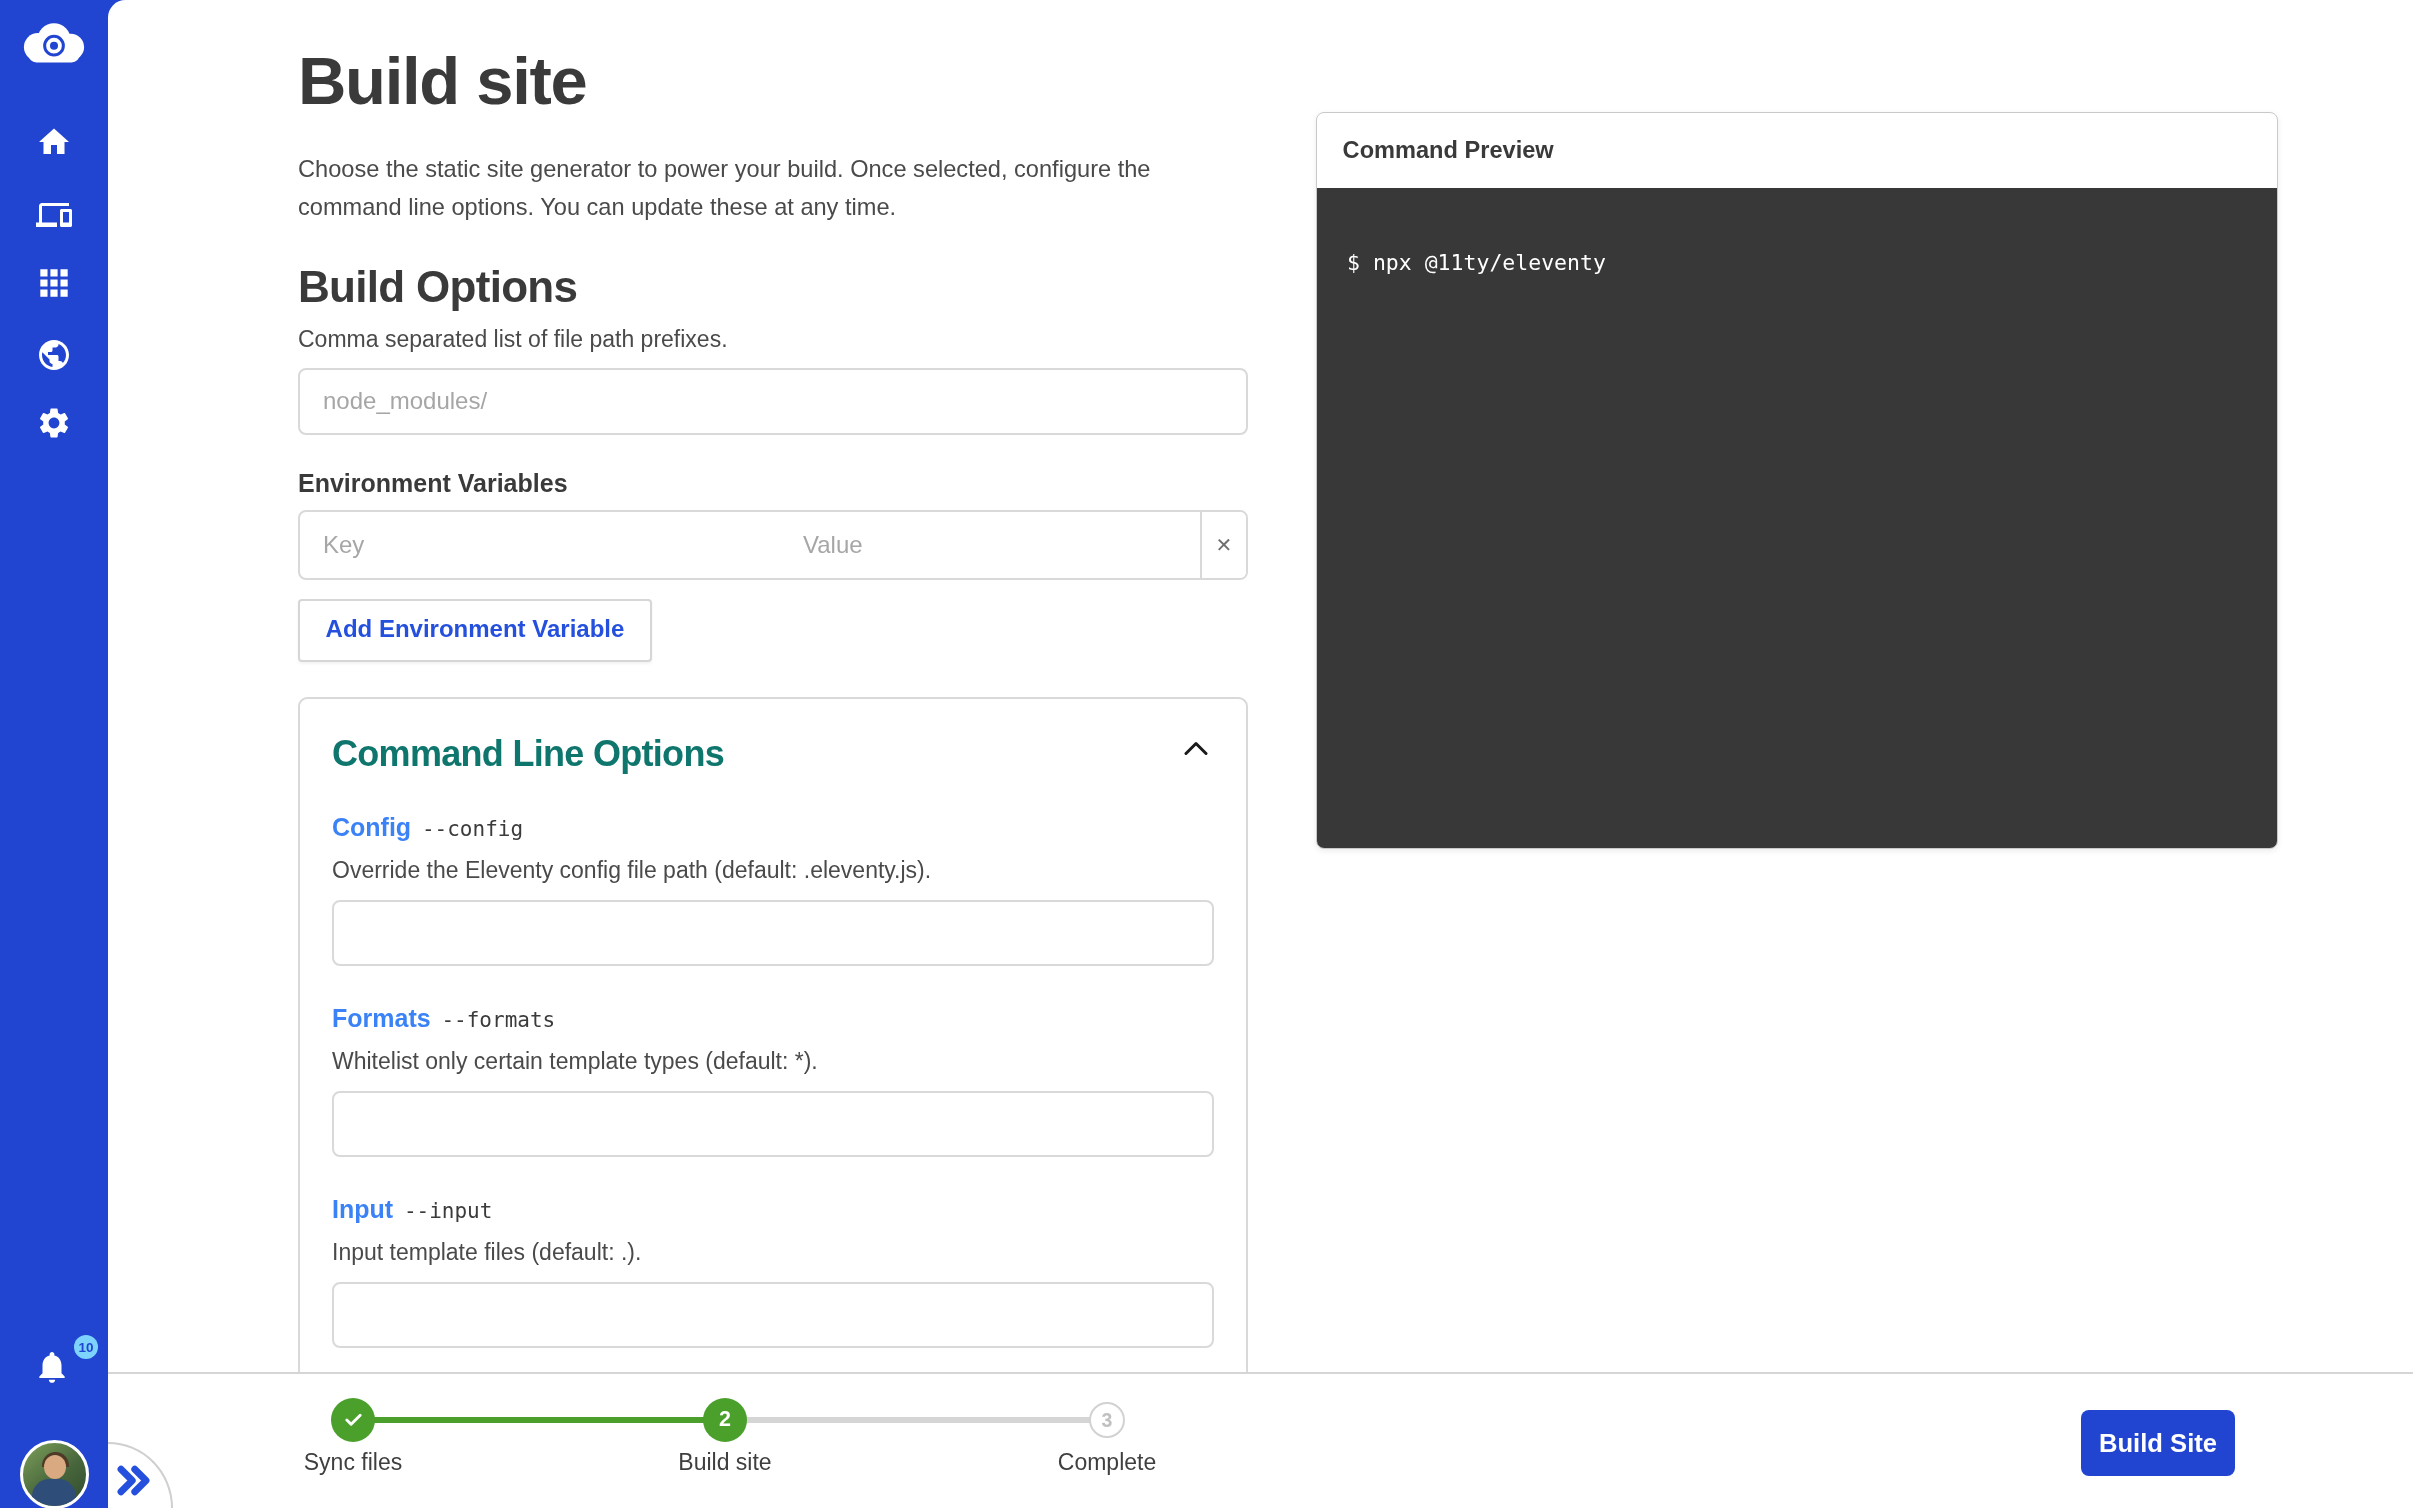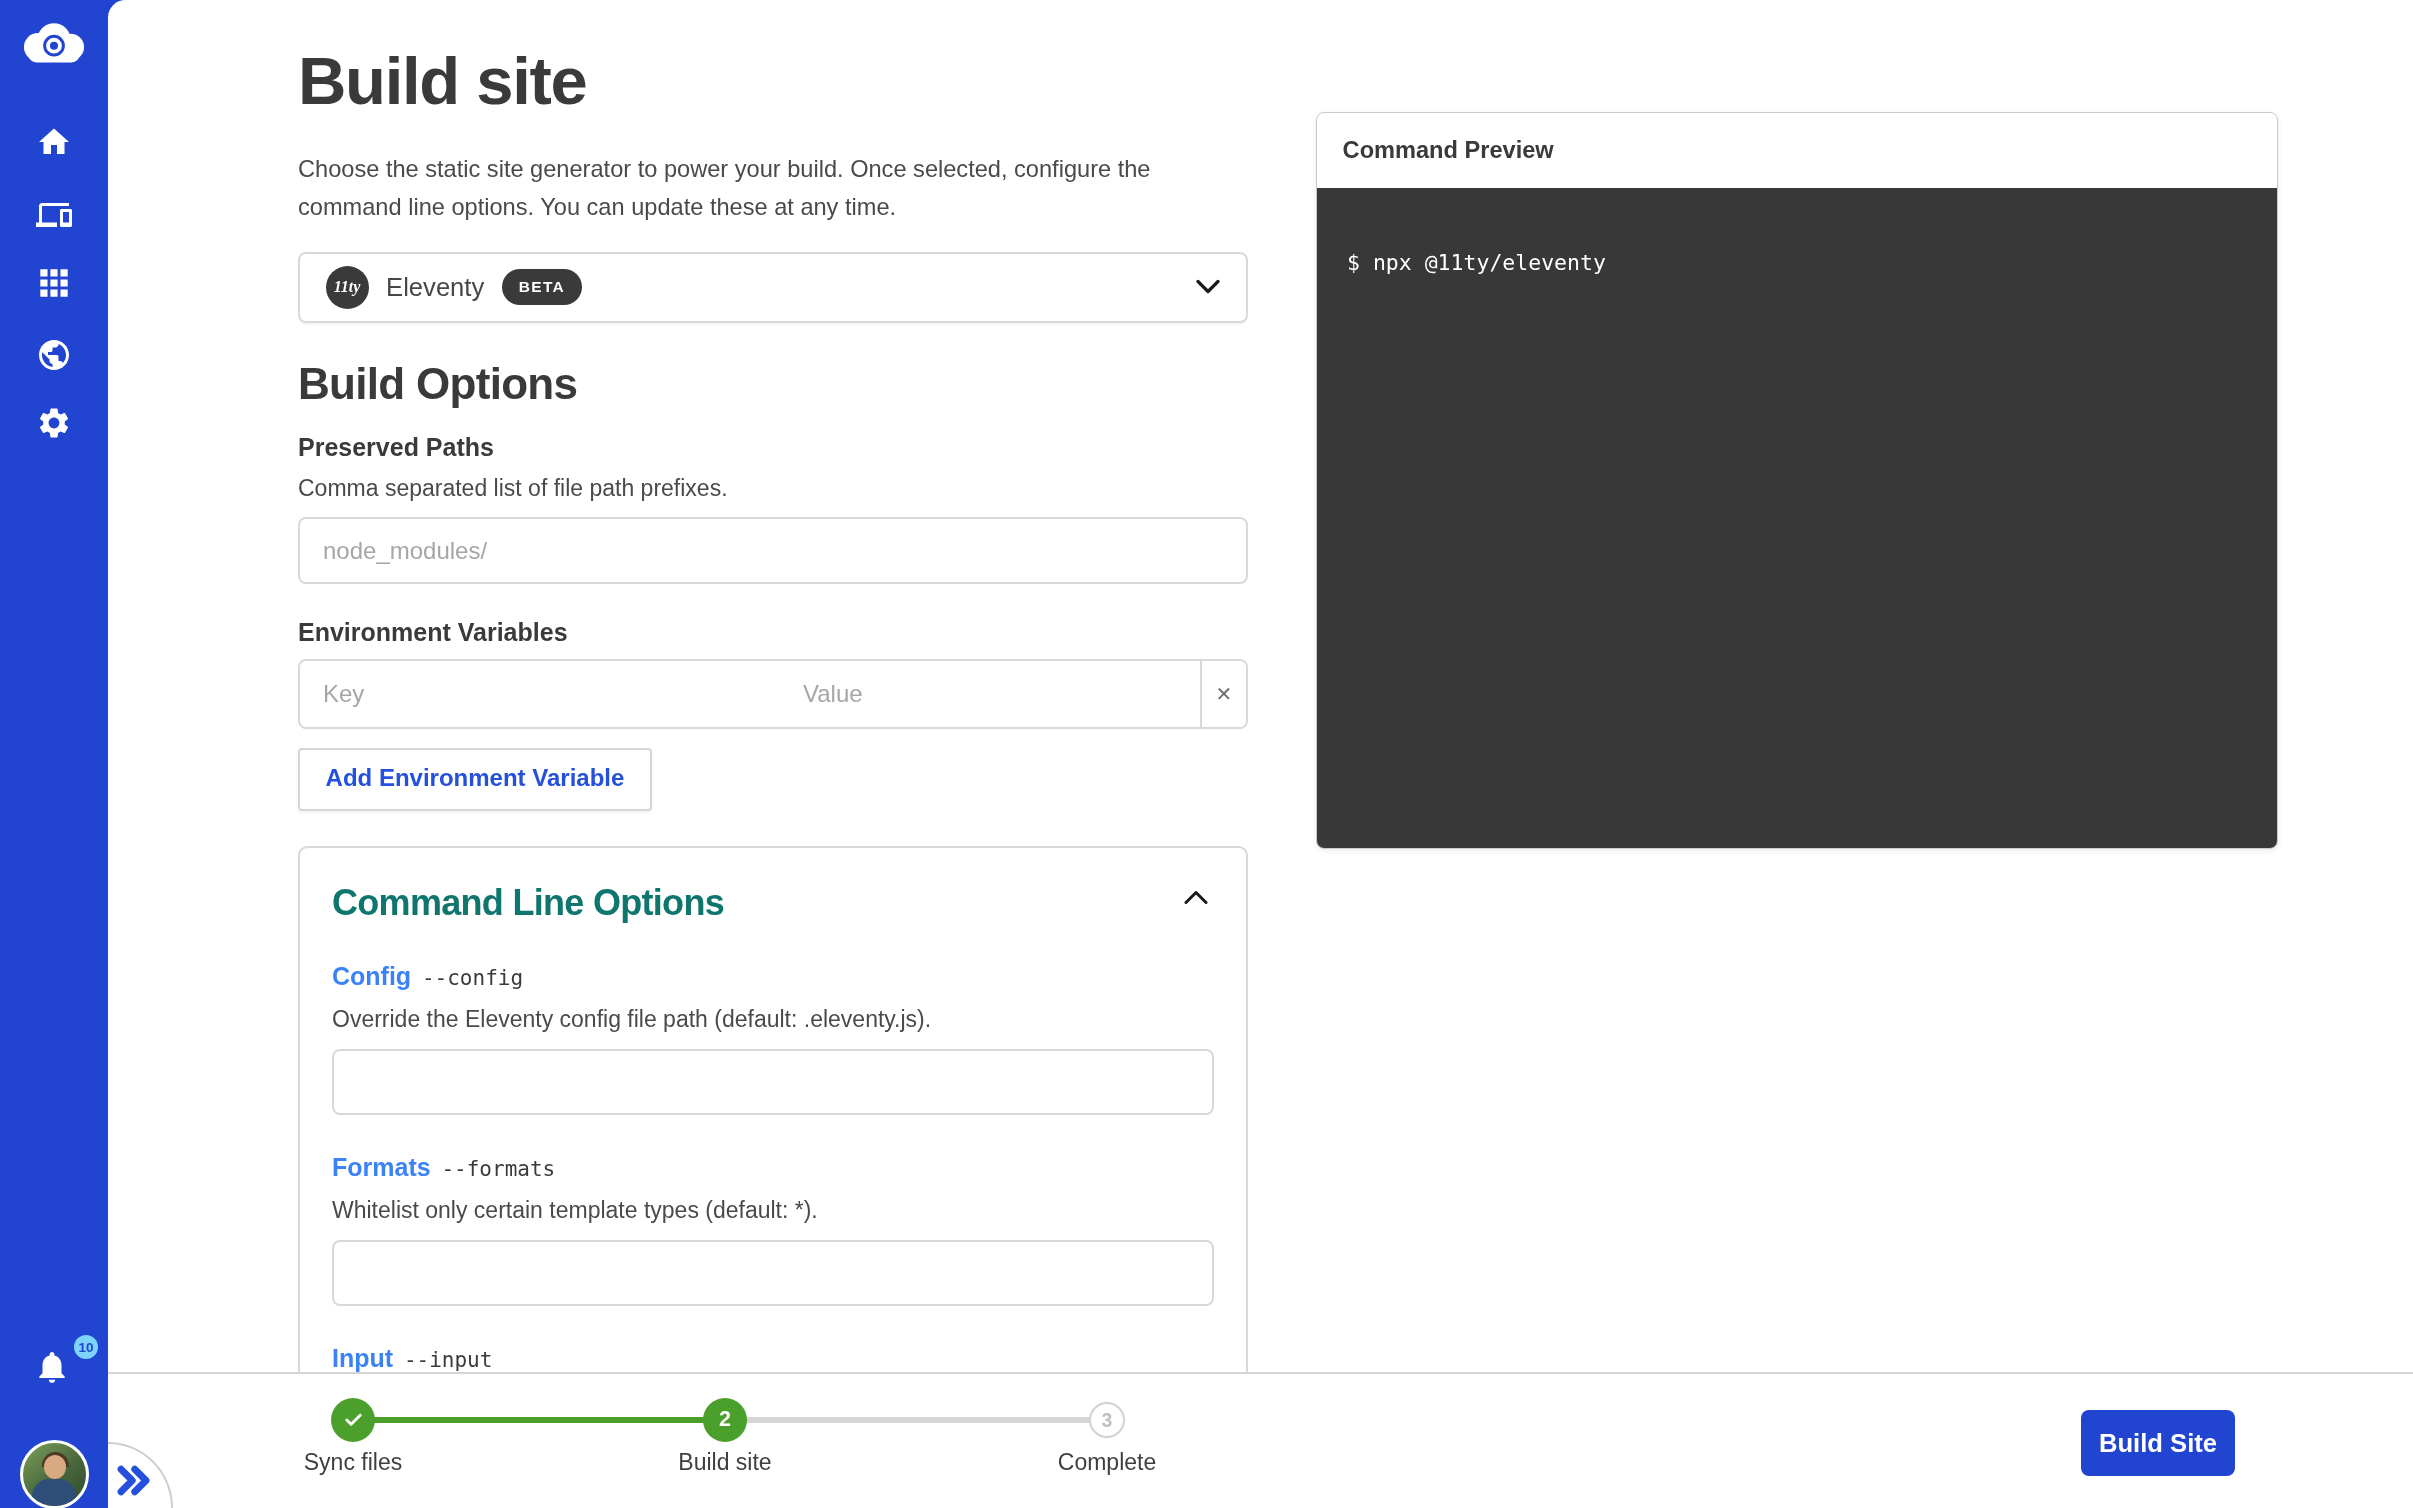--- a/index.html
+++ b/index.html
@@ -160,34 +160,23 @@
       <div class="body"></div>
     </div>
   </div>
 
   <div class="main">
 
     <div class="content">
       <h1>Build site</h1>
       <p class="page-desc">Choose the static site generator to power your build. Once selected, configure the command line options. You can update these at any time.</p>
 
-      <div class="ssg-select">
-        <span class="ssg-logo">11ty</span>
-        <span class="ssg-name">Eleventy</span>
-        <span class="beta">BETA</span>
-        <span class="chev">
-          <svg width="24" height="15" viewBox="0 0 24 14">
-              <path fill="none" stroke="#1a1a1a" stroke-width="3.2" stroke-linecap="round" stroke-linejoin="round" d="M2 2l10 10L22 2"></path>
-            </svg>
-        </span>
-      </div>
 
       <h2>Build Options</h2>
 
-      <div class="field-label">Preserved Paths</div>
       <div class="field-desc">Comma separated list of file path prefixes.</div>
       <input class="txt" type="text" placeholder="node_modules/" style="">
 
       <div class="field-label" style="margin-top:34px">Environment Variables</div>
       <div class="env-row">
         <input class="env-key" type="text" placeholder="Key" style="">
         <input class="env-val" type="text" placeholder="Value" style="">
         <div class="env-x">✕</div>
       </div>
       <div class="add-btn">Add Environment Variable</div>

